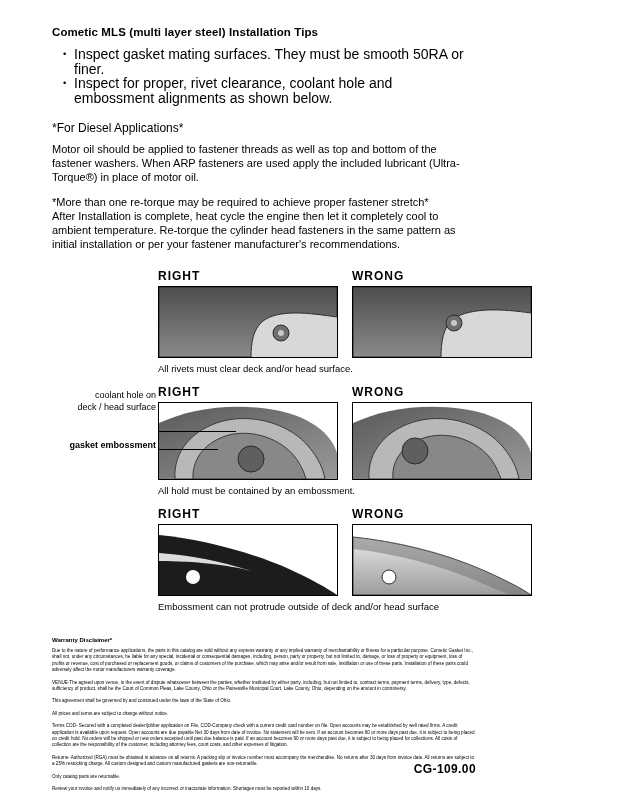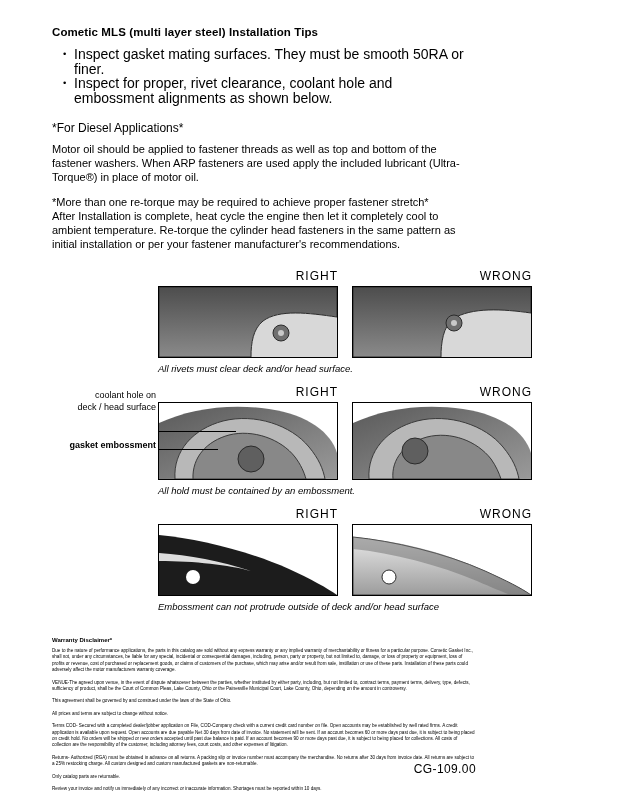--- a/index.html
+++ b/index.html
@@ -82,43 +82,42 @@
     padding-left: 106px;
   }
   .figrow {
     display: flex;
     gap: 14px;
   }
   .figcol {
     width: 180px;
   }
   .figlabel {
-    text-align: right;
+    text-align: left;
     font-size: 12px;
-    font-weight: normal;
+    font-weight: bold;
     letter-spacing: 1px;
     margin-bottom: 3px;
   }
   .figbox {
     width: 180px;
     height: 72px;
     border: 1px solid #000;
     box-sizing: border-box;
     position: relative;
     overflow: hidden;
     background: #ffffff;
   }
   .figbox.tall {
     height: 78px;
   }
   .figcaption {
     font-size: 9.5px;
     margin: 4px 0 0 0;
     line-height: 13px;
-    font-style: italic;
   }
   .caption-wrap {
     padding-left: 0;
   }
   
   .annot {
     position: absolute;
     font-size: 9px;
     line-height: 12px;
     text-align: right;
@@ -144,21 +143,21 @@
     font-size: 4.6px;
     line-height: 6.4px;
     margin: 0 0 6px 0;
     text-align: left;
   }
   .docnum {
     position: absolute;
     right: 52px;
     bottom: 24px;
     font-size: 12px;
-    font-weight: normal;
+    font-weight: bold;
     letter-spacing: 0.4px;
   }
   svg { display: block; }
 </style>
 </head>
 <body>
 
 <div class="page">
 
   <h1 class="title">Cometic MLS (multi layer steel) Installation Tips</h1>

